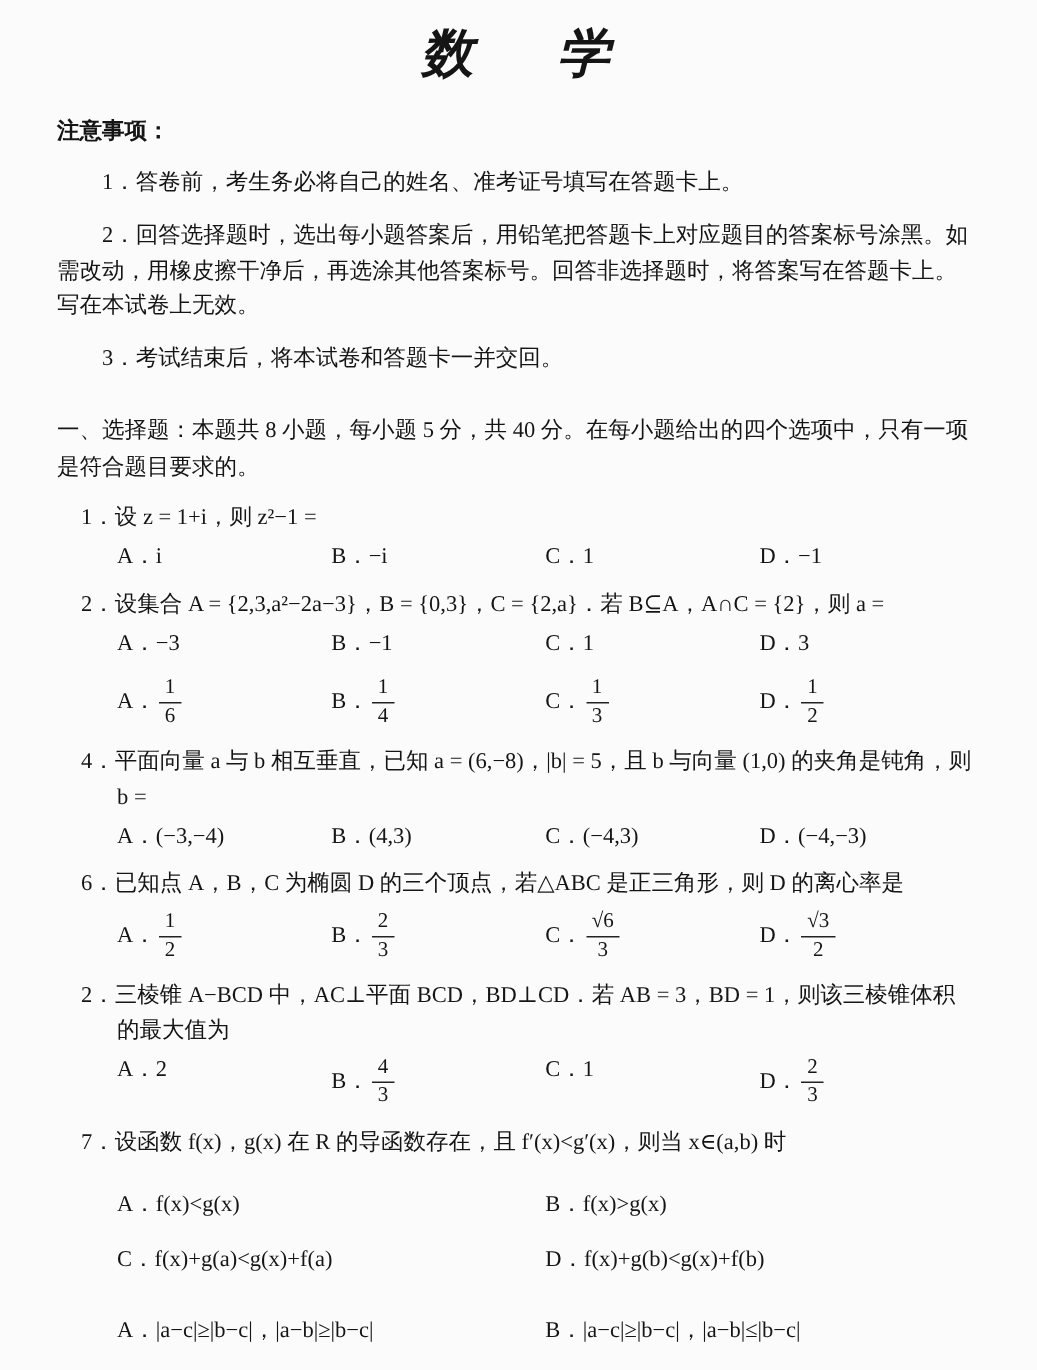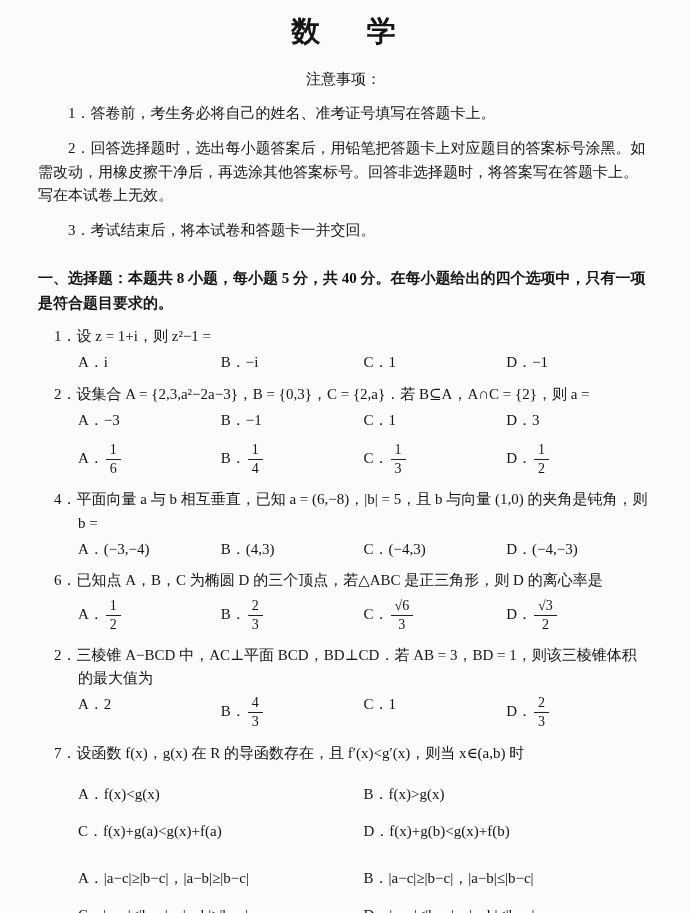--- a/index.html
+++ b/index.html
@@ -13,37 +13,37 @@
     min-height: 913px;
     margin: 0 auto;
     background: #fbfbfb;
     padding: 8px 42px 24px 38px;
     font-size: 15px;
     line-height: 1.5;
   }
   .title {
     text-align: center;
     font-weight: 700;
-    font-size: 29px;
+    font-size: 35px;
     letter-spacing: 0.3em;
     text-indent: 0.3em;
     margin: 2px 0 14px 0;
+    font-style: italic;
   }
   .notice-heading {
-    font-weight: 400;
+    font-weight: 700;
     margin-top: 4px;
-    text-align: center;
   }
   .notice-item {
     text-indent: 2em;
     margin-top: 12px;
     line-height: 1.55;
   }
   .section-heading {
-    font-weight: 700;
+    font-weight: 400;
     margin-top: 24px;
     line-height: 1.65;
   }
   .questions { margin-top: 4px; }
   .question { margin: 9px 0 0 16px; }
   .stem {
     padding-left: 24px;
     text-indent: -24px;
     line-height: 1.55;
   }

